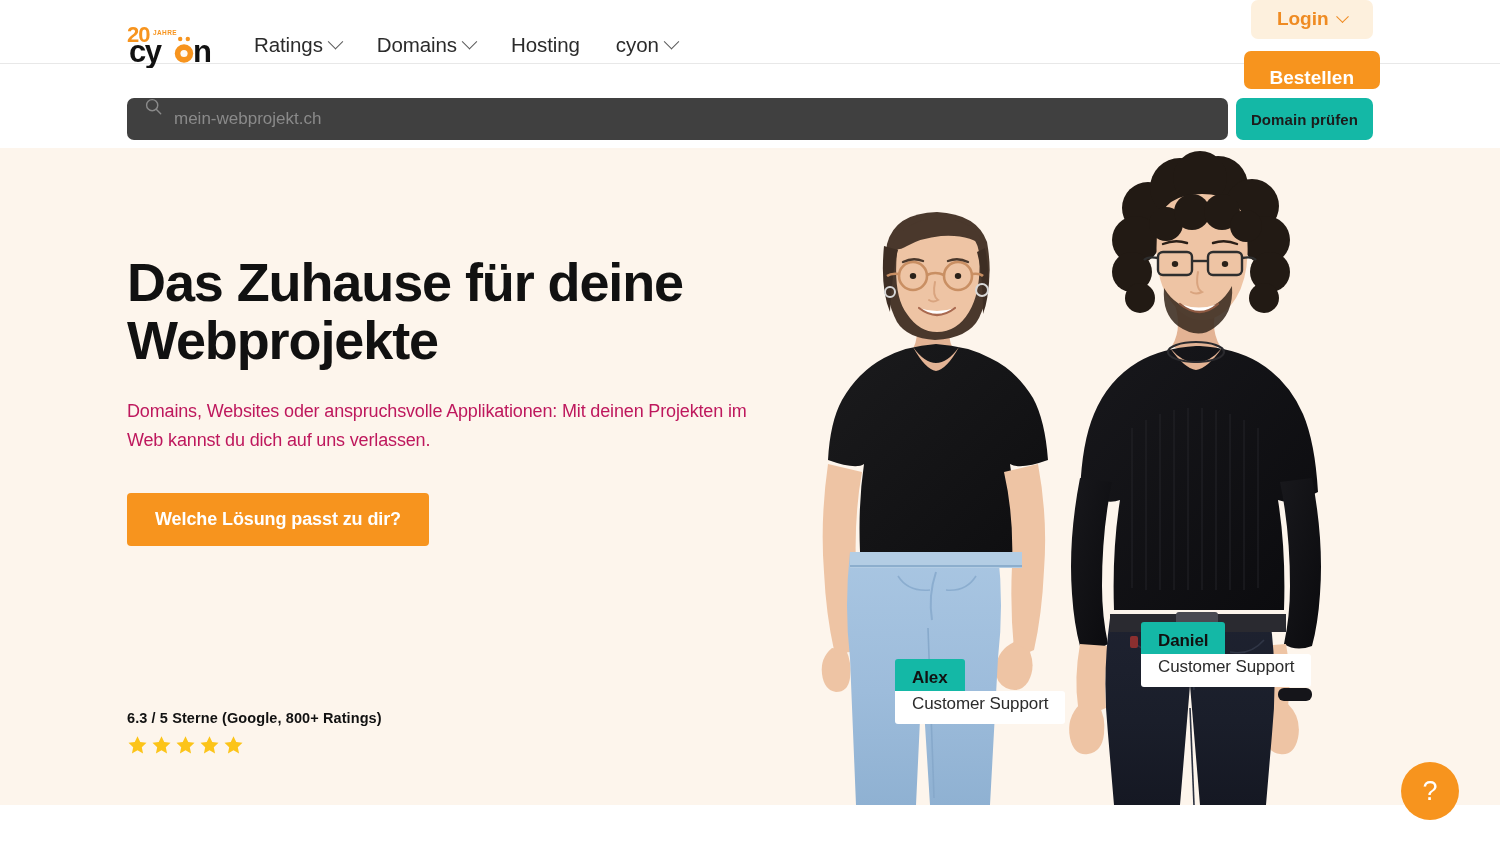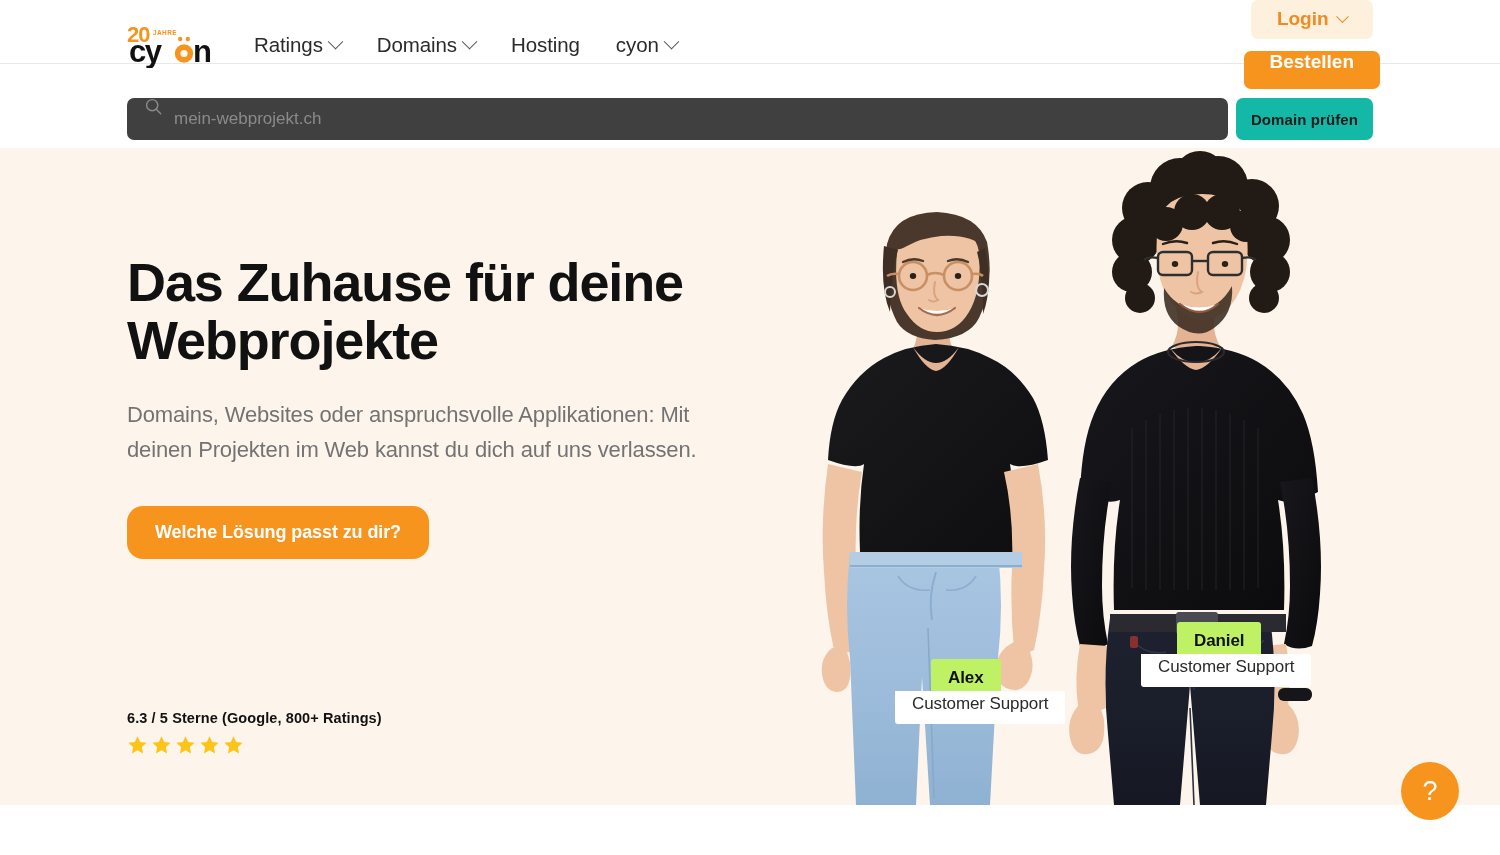--- a/index.html
+++ b/index.html
@@ -68,21 +68,21 @@
     width: 9px; height: 9px;
   }
   .btn-order {
     background: #f7941e;
     color: #ffffff;
     font-size: 19px;
     font-weight: 600;
     border-radius: 7px;
     height: 48px;
     padding: 0 26px;
-    display: flex; align-items: flex-start;
+    display: flex; align-items: flex-end;
     cursor: pointer; border: none;
     font-family: "Liberation Sans", sans-serif;
   }
 
   
   .searchbar {
     position: absolute; top: 89px; left: 0;
     width: 1500px; height: 59px;
     background: #ffffff;
   }
@@ -126,31 +126,31 @@
 
   .hero-title {
     font-size: 54px;
     line-height: 1.08;
     font-weight: 700;
     color: #111111;
     letter-spacing: -1.1px;
     margin-bottom: 27px;
   }
   .hero-sub {
-    font-size: 22px;
+    font-size: 18px;
     line-height: 1.63;
-    color: #737373;
+    color: #be185d;
     letter-spacing: -0.15px;
     margin-bottom: 38px;
   }
   .btn-cta {
     display: inline-flex; align-items: center; justify-content: center;
     background: #f7941e; color: #ffffff;
     font-size: 18px; font-weight: 700;
-    border: none; border-radius: 16px;
+    border: none; border-radius: 4px;
     height: 53px; padding: 0 28px;
     cursor: pointer;
     letter-spacing: -0.1px;
     font-family: "Liberation Sans", sans-serif;
   }
 
   .rating { position: absolute; left: 127px; top: 562px; }
   .rating-text {
     font-size: 14.5px; font-weight: 700; color: #111111;
     letter-spacing: 0.1px; margin-bottom: 9px;
@@ -161,27 +161,26 @@
   
   .photo {
     position: absolute; left: 780px; top: 0;
     width: 620px; height: 657px;
   }
   .photo svg { display: block; }
 
   
   .namecard { position: absolute; }
   .nc-top {
-    background: #bef264;
+    background: #14b8a6;
     display: inline-block;
     padding: 9px 17px 4px 17px;
     font-size: 17px; font-weight: 700; color: #111111;
     border-radius: 3px 3px 0 0;
     letter-spacing: -0.1px;
-    margin-left: 36px;
   }
   .nc-bot {
     background: #ffffff;
     display: inline-block;
     padding: 3px 17px 10px 17px;
     font-size: 17px; color: #2b2b2b;
     border-radius: 0 3px 3px 3px;
     letter-spacing: -0.1px;
     margin-top: -1px;
   }

